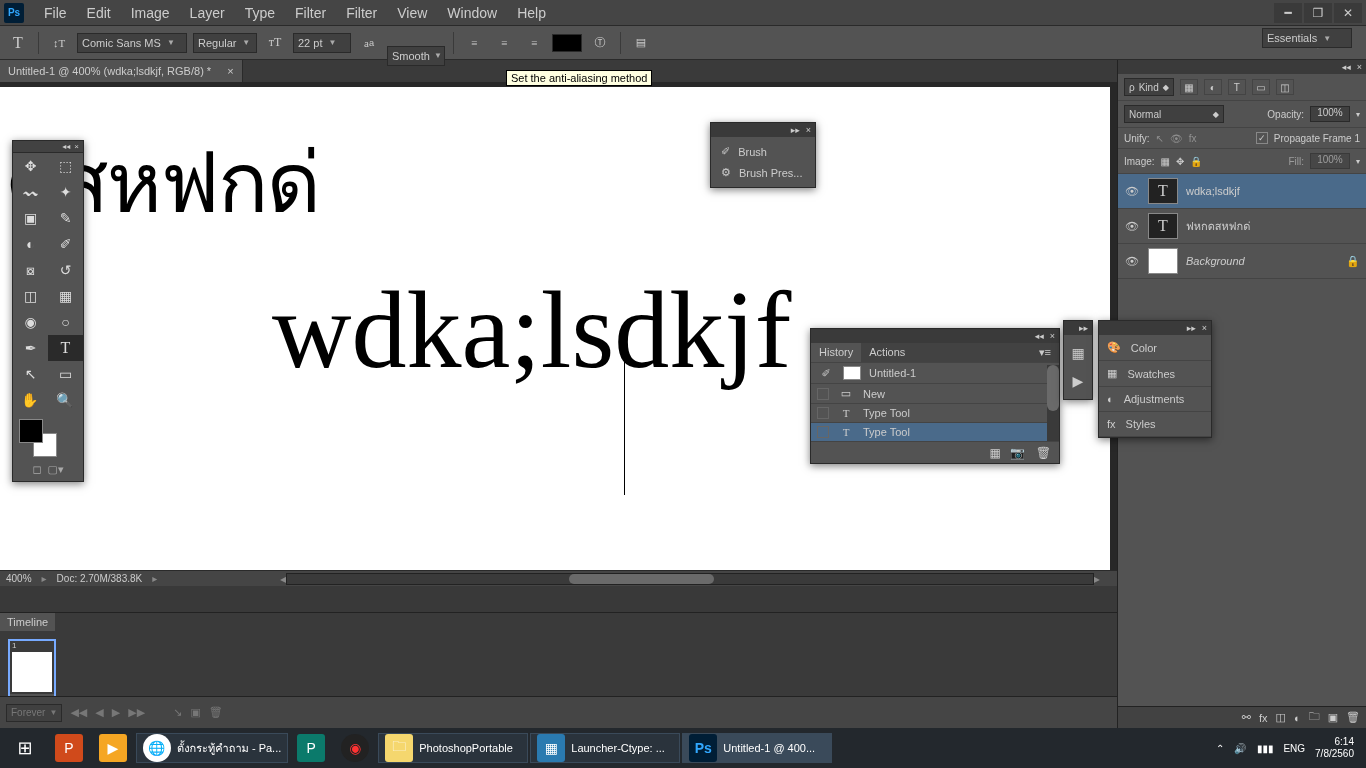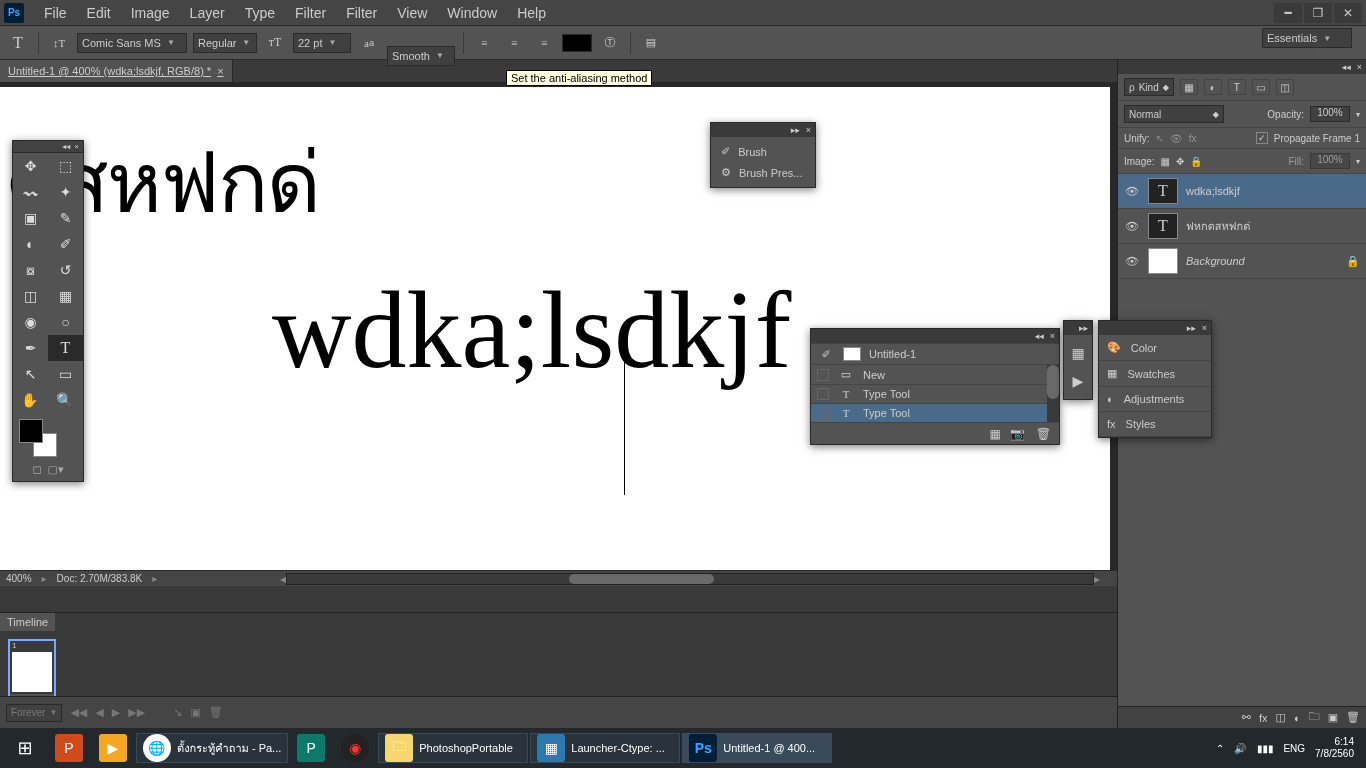--- a/index.html
+++ b/index.html
@@ -10,21 +10,21 @@
 .menubar .win-controls { margin-left: auto; display: flex; }
 .win-btn { width: 28px; height: 20px; background: #3a3a3a; margin-left: 2px; display: flex; align-items: center; justify-content: center; cursor: pointer; font-size: 12px; }
 .optbar { height: 34px; background: #535353; display: flex; align-items: center; padding: 0 6px; gap: 6px; border-bottom: 1px solid #2a2a2a; }
 .opt-icon { width: 24px; height: 24px; display: flex; align-items: center; justify-content: center; cursor: pointer; font-family: Georgia, serif; }
 .opt-divider { width: 1px; height: 22px; background: #3a3a3a; margin: 0 2px; }
 .opt-select { height: 20px; background: #404040; border: 1px solid #2a2a2a; display: flex; align-items: center; padding: 0 4px; gap: 4px; cursor: pointer; font-size: 11px; }
 .opt-select .arrow { width: 12px; text-align: center; font-size: 8px; color: #aaa; }
 .opt-color { width: 30px; height: 18px; background: #000; border: 1px solid #2a2a2a; }
 .tooltip { position: absolute; left: 506px; top: 70px; background: #ffffe1; color: #000; border: 1px solid #000; padding: 1px 4px; font-size: 11px; z-index: 100; }
 .tabbar { height: 22px; background: #3a3a3a; display: flex; align-items: stretch; }
-.tabbar .tab { background: #525252; padding: 3px 8px; display: flex; align-items: center; gap: 6px; font-size: 11px; border-right: 1px solid #2a2a2a; text-decoration: underline; }
+.tabbar .tab { background: #525252; padding: 3px 8px; display: flex; align-items: center; gap: 16px; font-size: 11px; border-right: 1px solid #2a2a2a; }
 .tab .close { font-size: 11px; cursor: pointer; }
 .main-area { position: absolute; left: 0; top: 82px; width: 1117px; height: 504px; background: #282828; }
 .canvas { position: absolute; left: 0; top: 5px; width: 1110px; height: 499px; background: #fff; overflow: hidden; }
 .thai-text { position: absolute; left: 5px; top: 28px; font-size: 84px; color: #000; font-family: Tahoma, sans-serif; letter-spacing: -2px; }
 .main-text { position: absolute; left: 272px; top: 188px; font-size: 110px; color: #000; font-family: "Comic Sans MS", cursive; line-height: 1; }
 .text-cursor { position: absolute; left: 624px; top: 238px; width: 1px; height: 170px; background: #000; }
 .zoom-bar { position: absolute; left: 0; bottom: 0; height: 16px; width: 100%; background: #454545; display: flex; align-items: center; font-size: 10px; padding: 0 6px; gap: 10px; border-top: 1px solid #2a2a2a;}
 .scroll-h { position: absolute; left: 280px; bottom: 0; height: 14px; width: 820px; display:flex; align-items:center;}
 .scroll-h .track { flex:1; height: 12px; background:#3a3a3a; border:1px solid #222; position: relative;}
 .scroll-h .thumb { position:absolute; left: 35%; width: 18%; height:100%; background:#6a6a6a; border-radius: 6px;}
@@ -128,21 +128,21 @@
   <div class="opt-select" style="width:64px;">
     <span>Regular</span>
       <span class="arrow">▼</span>
   </div>
   <div class="opt-icon" style="font-size:12px;">тT</div>
   <div class="opt-select" style="width:58px;">
     <span>22 pt</span>
       <span class="arrow">▼</span>
   </div>
   <div class="opt-icon" style="font-size:11px;">a<sub>a</sub></div>
-  <div class="opt-select" style="width:68px;margin-top:26px;">
+  <div class="opt-select" style="width:58px;margin-top:26px;">
     <span>Smooth</span>
       <span class="arrow">▼</span>
   </div>
   <div class="opt-divider"></div>
   <div class="opt-icon">≡</div>
   <div class="opt-icon">≡</div>
   <div class="opt-icon">≡</div>
   <div class="opt-color"></div>
   <div class="opt-icon">Ⓣ</div>
   <div class="opt-divider"></div>
@@ -238,20 +238,26 @@
         <span>Brush Pres...</span>
       </div>
   </div>
 </div>
 
 <div class="panel history-panel">
   <div class="panel-header">
       <span>◂◂</span>
       <span>×</span>
     </div>
+  <div class="tabs">
+    <div class="ptab active">History</div>
+    <div class="ptab">Actions</div>
+    <div style="flex:1"></div>
+    <div class="ptab">▾≡</div>
+  </div>
   <div class="history-list">
     <div class="hrow">
         <span class="ico">✐</span>
         <span style="width:18px;height:14px;background:#fff;border:1px solid #888;"></span>
         <span>Untitled-1</span>
       </div>
     <div class="hrow">
         <span class="chk"></span>
         <span class="ico">▭</span>
         <span>New</span>

